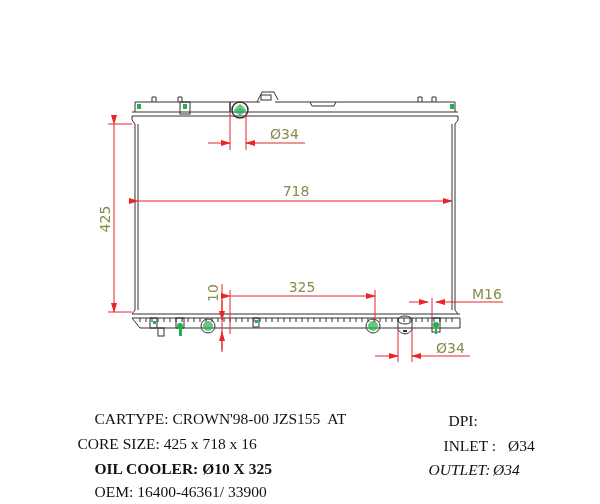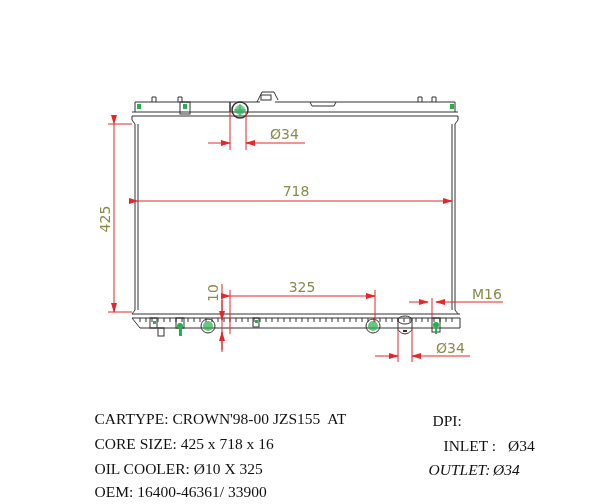--- a/index.html
+++ b/index.html
@@ -126,31 +126,31 @@
     <text class="dim-text" x="302" y="292" text-anchor="middle">325</text>
     <text class="dim-text" x="472" y="299">M16</text>
     <text class="dim-text" x="436" y="353">Ø34</text>
   </g>
 </svg>
 
 <div class="specs">
   <div class="spec-line" style="left:79px; top:0px;text-align:right;">
     <span>CARTYPE:</span> <span>CROWN'98-00 JZS155  AT</span>
   </div>
-  <div class="spec-line" style="left:79px; top:25px;">
+  <div class="spec-line" style="left:62px; top:25px;">
     <span>CORE SIZE:</span> <span>425 x 718 x 16</span>
   </div>
-  <div class="spec-line" style="left:79px; top:50px;">
+  <div class="spec-line" style="left:79px; top:50px;font-weight:bold;">
     <span>OIL COOLER:</span> <span>Ø10 X 325</span>
   </div>
   <div class="spec-line" style="left:79px; top:73px;">
     <span>OEM:</span> <span>16400-46361/ 33900</span>
   </div>
 
-  <div class="spec-line" style="left:417px; top:2px;">
+  <div class="spec-line" style="left:433px; top:2px;">
     <span>DPI:</span><span></span>
   </div>
   <div class="spec-line" style="left:428px; top:27px;">
     <span>INLET :</span><span style="position:absolute; left:80px;">Ø34</span>
   </div>
   <div class="spec-line" style="left:413px; top:51px;font-style:italic;">
     <span>OUTLET:</span><span style="position:absolute; left:80px;">Ø34</span>
   </div>
 </div>
 

